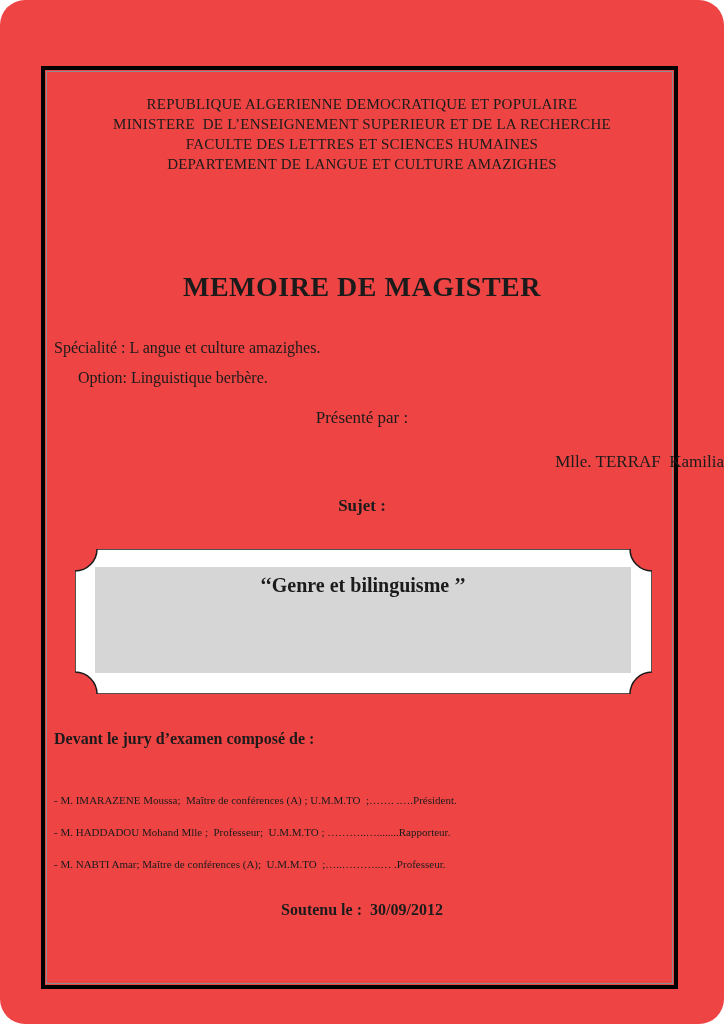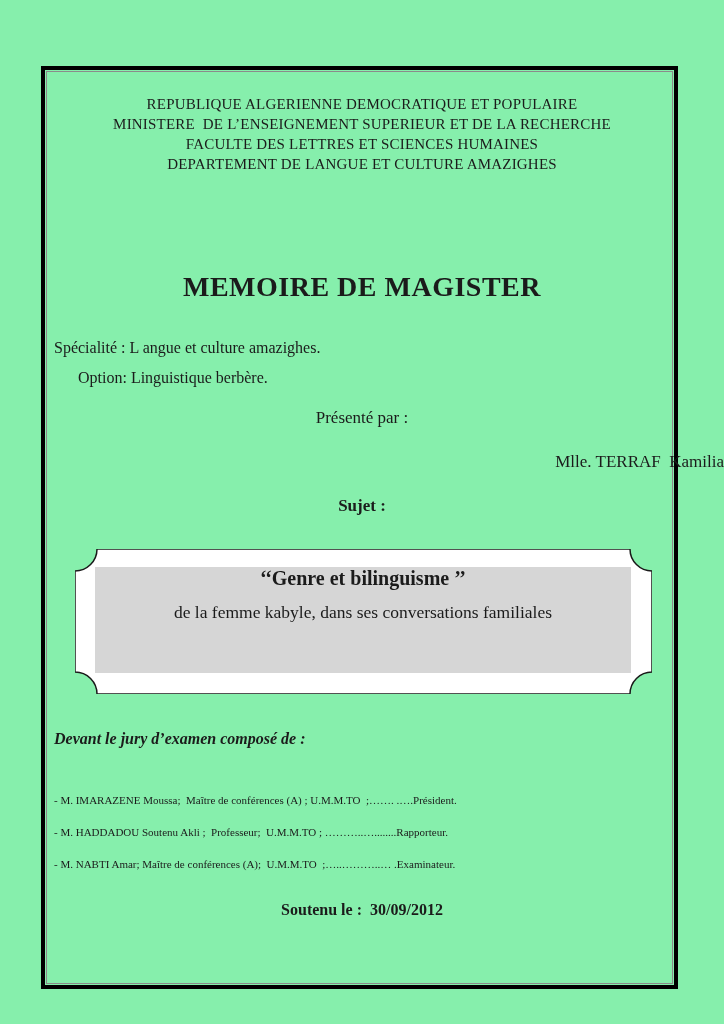--- a/index.html
+++ b/index.html
@@ -4,21 +4,21 @@
 <style>
   * { margin: 0; padding: 0; box-sizing: border-box; }
   html, body { background: #ffffff; }
   body {
     width: 724px; height: 1024px;
     font-family: "Liberation Serif", "DejaVu Serif", serif;
     color: #1b1b1b;
     position: relative;
     overflow: hidden;
   }
-  .page { position: absolute; inset: 0; background: #86efac; }
+  .page { position: absolute; inset: 0; background: #ef4444; border-radius: 25px; }
 
   
   .page-border {
     position: absolute;
     left: 41px; top: 66px;
     width: 637px; height: 923px;
     border: 4px solid #000;
   }
   .page-border-inner {
     position: absolute; inset: 1px;
@@ -54,32 +54,32 @@
 
   .plaque-svg { position: absolute; left: 75px; top: 549px; }
 
   .subject-box {
     position: absolute;
     left: 95px; top: 567px;
     width: 536px; height: 106px;
     text-align: center;
   }
   .subject-title {
-    padding-top: 0;
+    padding-top: 7px;
     font-size: 20px;
     font-weight: bold;
   }
   .subject-sub {
     margin-top: 12px;
     font-size: 17.5px;
   }
 
   .jury-heading {
     top: 730px; left: 54px;
-    font-size: 16px; font-weight: bold; font-style: italic;
+    font-size: 16px; font-weight: bold;
   }
   .jury-list {
     top: 784px; left: 54px; width: 625px;
     font-size: 11px;
     line-height: 32px;
   }
   .defense-date {
     top: 901px;
     font-size: 16px; font-weight: bold;
   }
@@ -116,25 +116,24 @@
              A 22,22 0 0 0 577,22
              L 577,123
              A 22,22 0 0 0 555,145
              L 22,145
              A 22,22 0 0 0 0,123
              Z" fill="#ffffff" stroke="#1a1a1a" stroke-width="1.5"></path>
   </svg>
 
   <div class="subject-box" style="background:#d6d6d6;">
     <div class="subject-title txt">‘‘Genre et bilinguisme ’’</div>
-    <div class="subject-sub txt">de la femme kabyle, dans ses conversations familiales</div>
   </div>
 
   <div class="abs jury-heading txt">Devant le jury d’examen composé de :</div>
   <div class="abs jury-list">
     <div class="txt">- M. IMARAZENE Moussa;  Maître de conférences (A) ; U.M.M.TO  ;……. .….Président.</div>
-    <div class="txt">- M. HADDADOU Soutenu Akli ;  Professeur;  U.M.M.TO ; ………..…........Rapporteur.</div>
-    <div class="txt">- M. NABTI Amar; Maître de conférences (A);  U.M.M.TO  ;…..………..… .Examinateur.</div>
+    <div class="txt">- M. HADDADOU Mohand Mlle ;  Professeur;  U.M.M.TO ; ………..…........Rapporteur.</div>
+    <div class="txt">- M. NABTI Amar; Maître de conférences (A);  U.M.M.TO  ;…..………..… .Professeur.</div>
   </div>
 
   <div class="abs center defense-date txt">Soutenu le :  30/09/2012</div>
 
 </div>
 
 </body></html>

